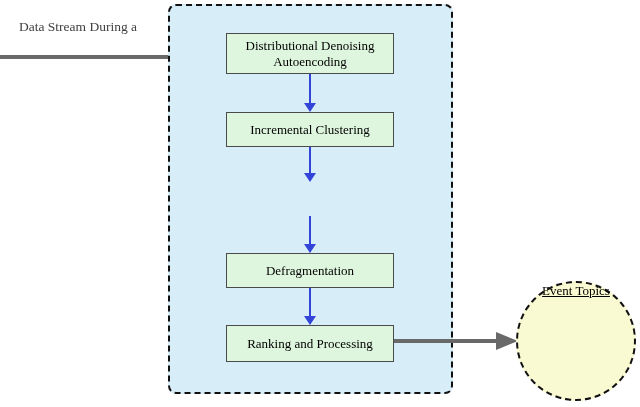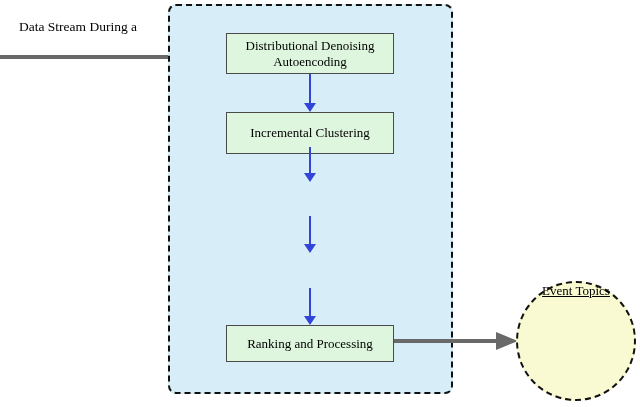--- a/index.html
+++ b/index.html
@@ -19,21 +19,21 @@
 
   
   .input-label {
     position: absolute;
     left: 2px;
     top: 19px;
     width: 152px;
     text-align: center;
     font-size: 13.5px;
     line-height: 15px;
-    color: #000000;
+    color: #404040;
     font-family: Liberation Serif, serif;
   }
 
   
   .h-arrow-shaft {
     position: absolute;
     height: 4px;
     background: var(--gray-arrow, #696969);
   }
   .h-arrow-head {
@@ -72,21 +72,21 @@
     border: 1px solid var(--box-border, #4a4a4a);
     display: flex;
     align-items: center;
     justify-content: center;
     text-align: center;
     font-size: 13px;
     line-height: 16px;
     padding: 1px 6px;
   }
   #step-1 { top: 33px;  height: 41px; }
-  #step-2 { top: 112px; height: 42px; }
+  #step-2 { top: 112px; height: 35px; }
   #step-3 { top: 181px; height: 35px; }
   #step-4 { top: 253px; height: 35px; }
   #step-5 { top: 325px; height: 37px; }
 
   
   .v-arrow-shaft {
     position: absolute;
     left: 309px;
     width: 2px;
     background: var(--blue-arrow, #3344d8);
@@ -141,20 +141,23 @@
   <div id="input-arrow-head" class="h-arrow-head"></div>
 
   <div class="pipeline-container"></div>
 
   <div id="step-1" class="step-box">
     <span>Distributional Denoising Autoencoding</span>
   </div>
   <div id="step-2" class="step-box">
     <span>Incremental Clustering</span>
   </div>
+  <div id="step-4" class="step-box">
+    <span>Defragmentation</span>
+  </div>
   <div id="step-5" class="step-box">
     <span>Ranking and Processing</span>
   </div>
 
   <div id="flow-1-shaft" class="v-arrow-shaft"></div>
   <div id="flow-1-head" class="v-arrow-head"></div>
   <div id="flow-2-shaft" class="v-arrow-shaft"></div>
   <div id="flow-2-head" class="v-arrow-head"></div>
   <div id="flow-3-shaft" class="v-arrow-shaft"></div>
   <div id="flow-3-head" class="v-arrow-head"></div>

